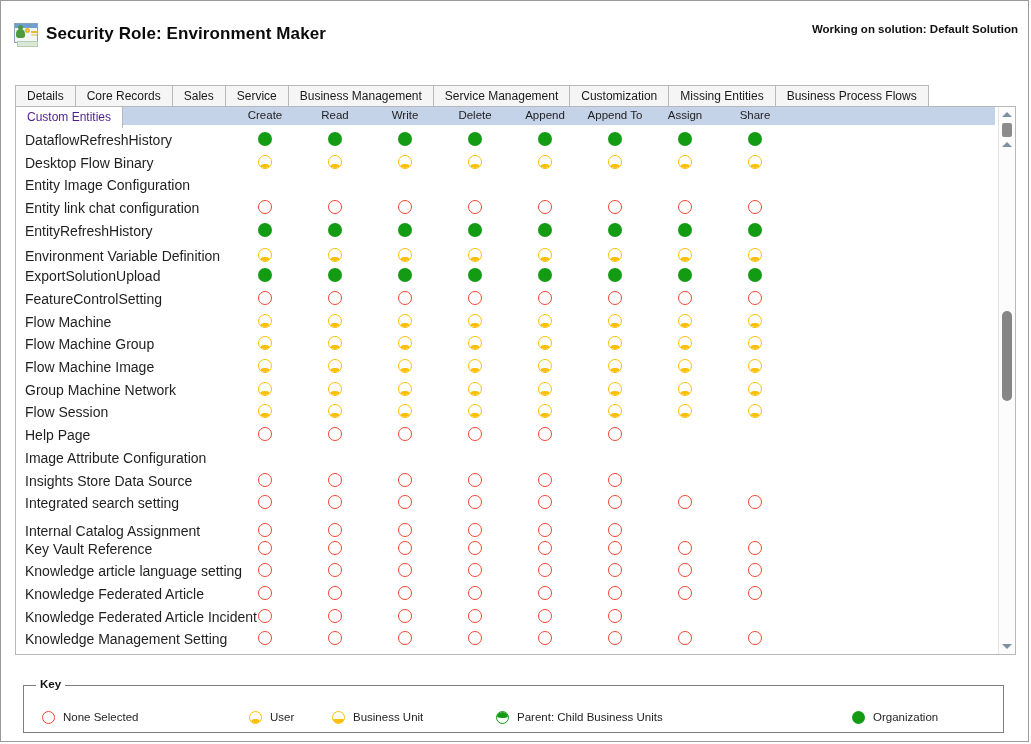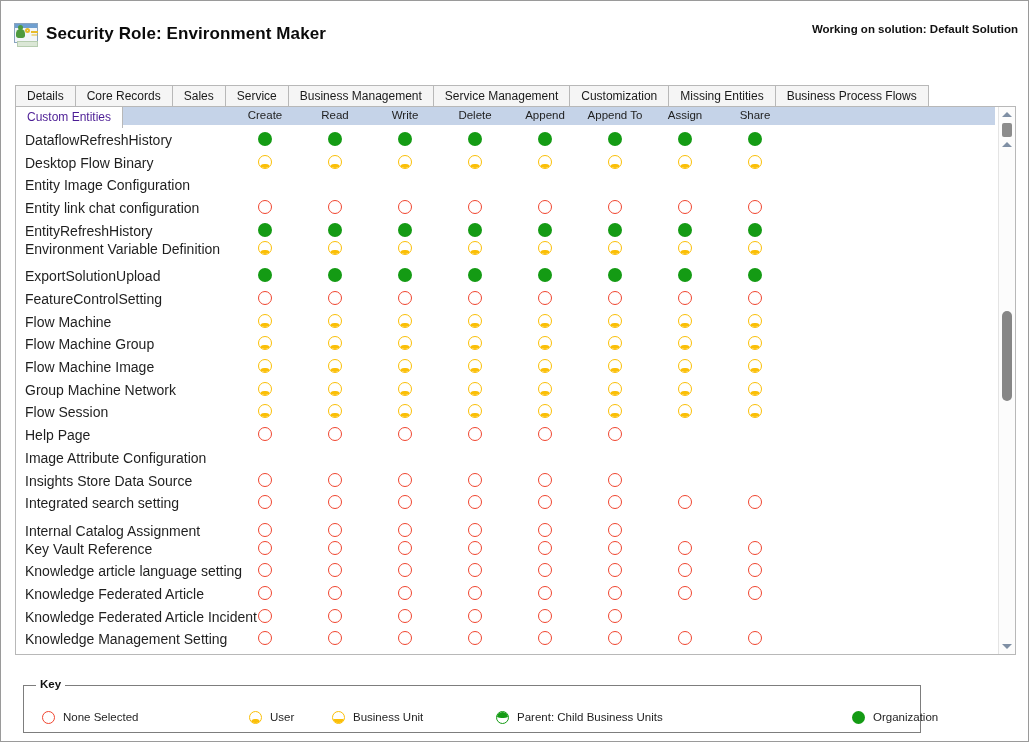--- a/index.html
+++ b/index.html
@@ -238,21 +238,21 @@
   }
   .sb-thumb.small {
     background: #8c8c8c;
     border-radius: 2px;
   }
 
   
   .keybox {
     position: absolute;
     left: 22px; top: 684px;
-    width: 898px; height: 48px;
+    width: 981px; height: 48px;
     border: 1px solid #7d7d7d;
     box-sizing: border-box;
     background: #fff;
   }
   .keybox .legend-cap {
     position: absolute; left: 12px; top: -8px;
     background: #fff;
     padding: 0 4px;
     font-size: 11.5px;
     font-weight: bold;
@@ -361,21 +361,21 @@
             <span class="rlabel">EntityRefreshHistory</span>
             <span class="mark m-org" style="left: 249px;"></span>
             <span class="mark m-org" style="left: 319px;"></span>
             <span class="mark m-org" style="left: 389px;"></span>
             <span class="mark m-org" style="left: 459px;"></span>
             <span class="mark m-org" style="left: 529px;"></span>
             <span class="mark m-org" style="left: 599px;"></span>
             <span class="mark m-org" style="left: 669px;"></span>
             <span class="mark m-org" style="left: 739px;"></span>
           </div>
-          <div class="grow" style="top: 130px;">
+          <div class="grow" style="top: 137px;">
             <span class="rlabel">Environment Variable Definition</span>
             <span class="mark m-user" style="left: 249px;"></span>
             <span class="mark m-user" style="left: 319px;"></span>
             <span class="mark m-user" style="left: 389px;"></span>
             <span class="mark m-user" style="left: 459px;"></span>
             <span class="mark m-user" style="left: 529px;"></span>
             <span class="mark m-user" style="left: 599px;"></span>
             <span class="mark m-user" style="left: 669px;"></span>
             <span class="mark m-user" style="left: 739px;"></span>
           </div>

